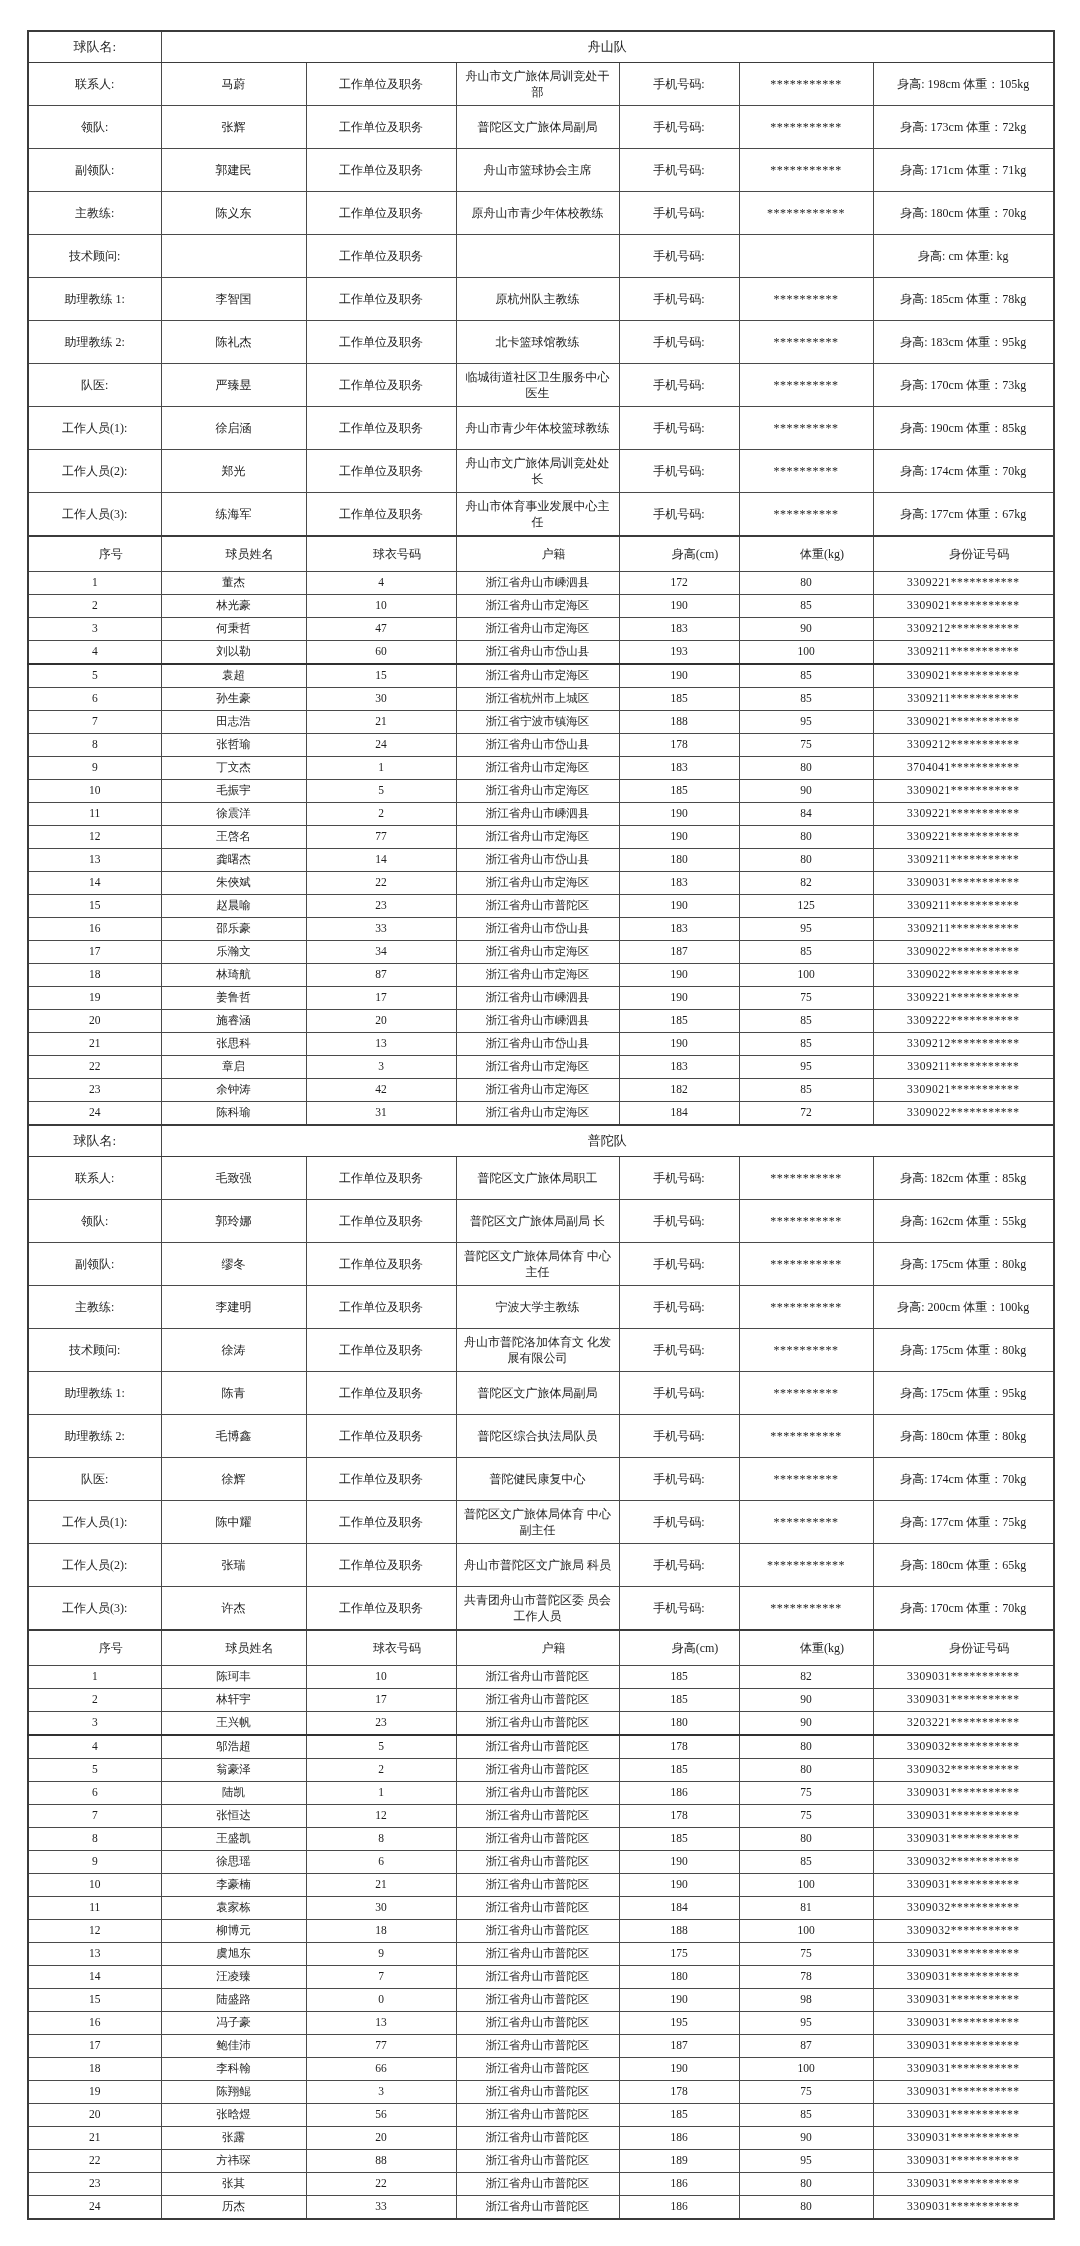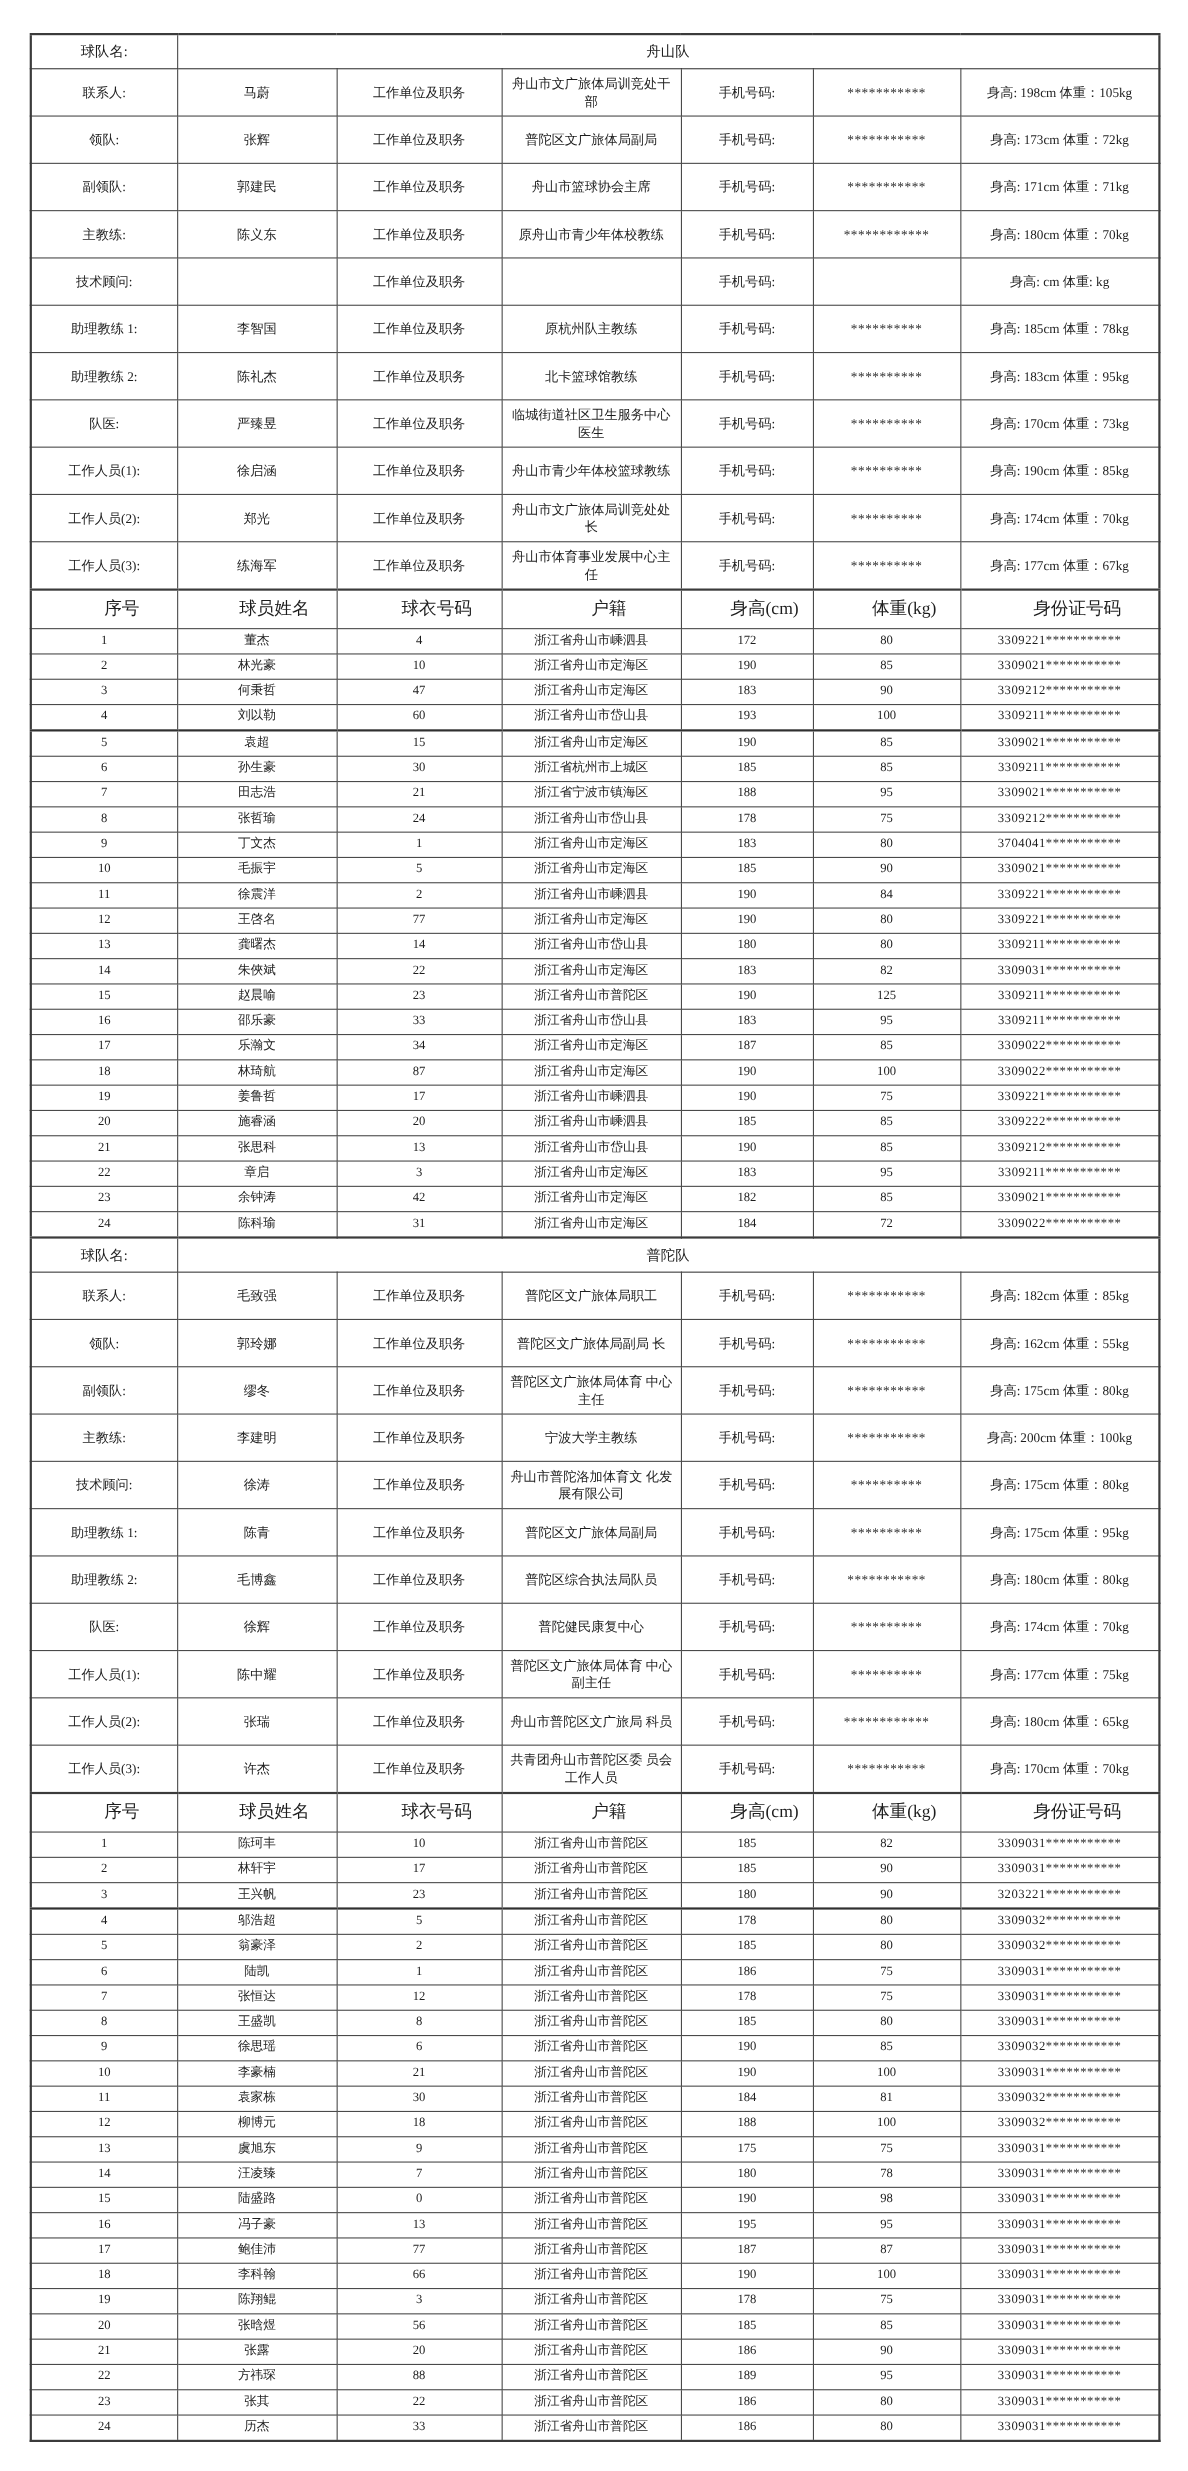--- a/index.html
+++ b/index.html
@@ -33,21 +33,21 @@
     font-size:13px;
     border-top:2px solid #3b3b3b;
     border-bottom:1.5px solid #3b3b3b;
   }
   tr.staff-row td{
     height:38px;
     font-size:12px;
   }
   tr.players-header-row td{
     height:30px;
-    font-size:16px;
+    font-size:12px;
     border-top:2px solid #3b3b3b;
     padding-left:36px;
   }
   tr.player-row td{
     height:20px;
     font-size:11.5px;
     padding:1px 4px;
   }
   tr.page-break td{
     border-top:2.5px solid #303030;

